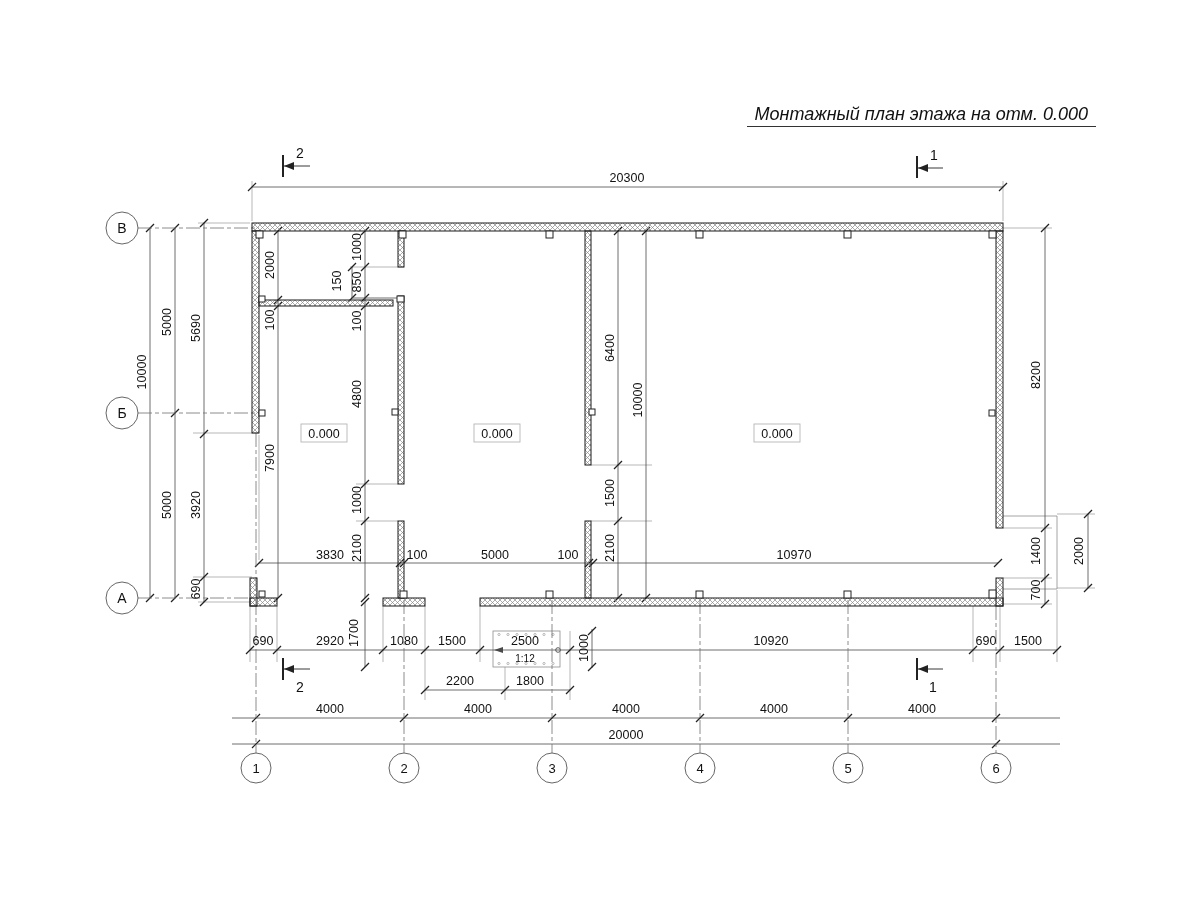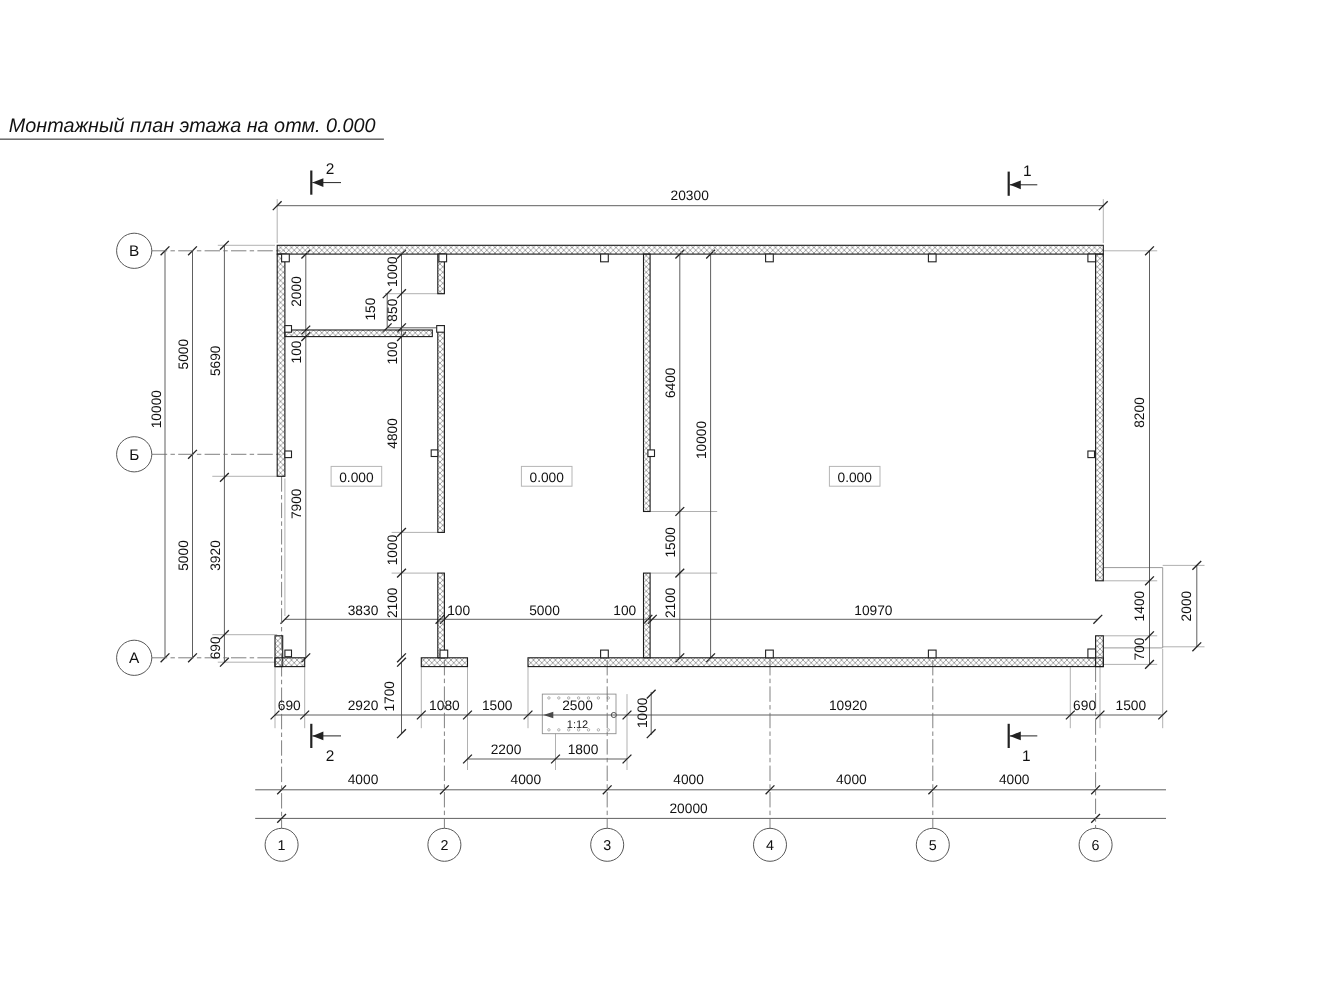--- a/index.html
+++ b/index.html
@@ -1,18 +1,18 @@
 <!DOCTYPE html>
 <html><head>
 <meta charset="utf-8">
 <style>
   html,body{margin:0;padding:0;background:#fff;}
   body{width:1200px;height:900px;font-family:"Liberation Sans",sans-serif;overflow:hidden;}
   .sheet{position:relative;width:1200px;height:900px;background:#fff;}
-  .title{position:absolute;top:104px;left:0;width:1096px;text-align:left;
+  .title{position:absolute;top:104px;left:0;width:1096px;text-align:right;
          font-size:18px;font-style:italic;color:#111;}
   .title span{border-bottom:1.5px solid #333;padding:0 8px 2px 8px;}
   svg{position:absolute;top:0;left:0;}
   text{fill:#111;font-family:"Liberation Sans",sans-serif;}
 </style>
 </head>
 <body>
 
 <div class="sheet">
   <div class="title"><span>Монтажный план этажа на отм. 0.000</span></div>

